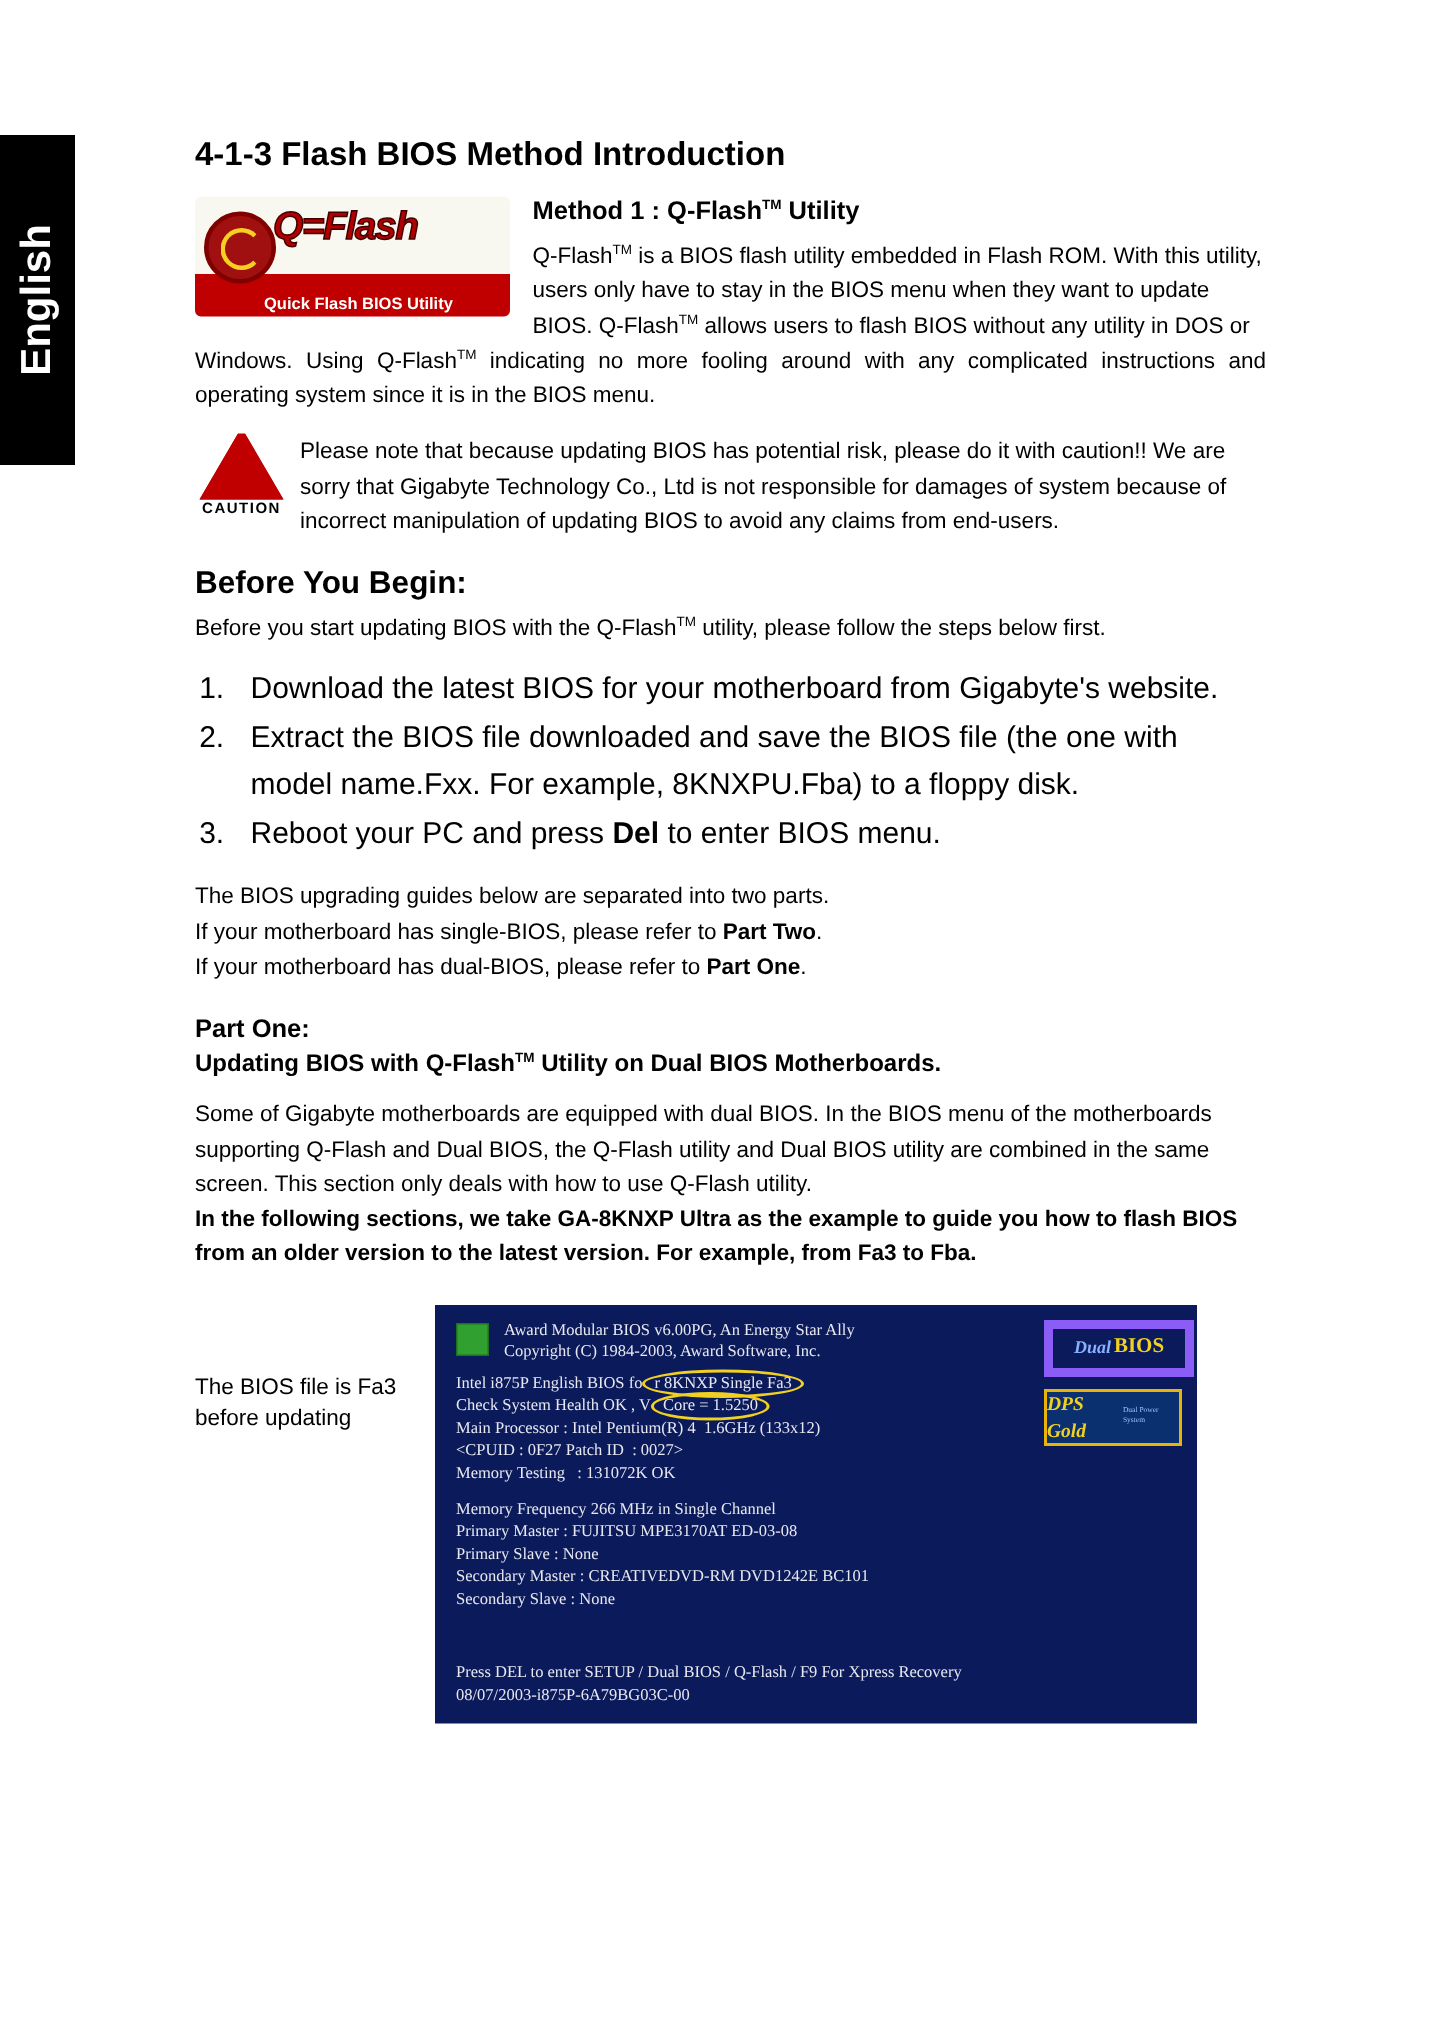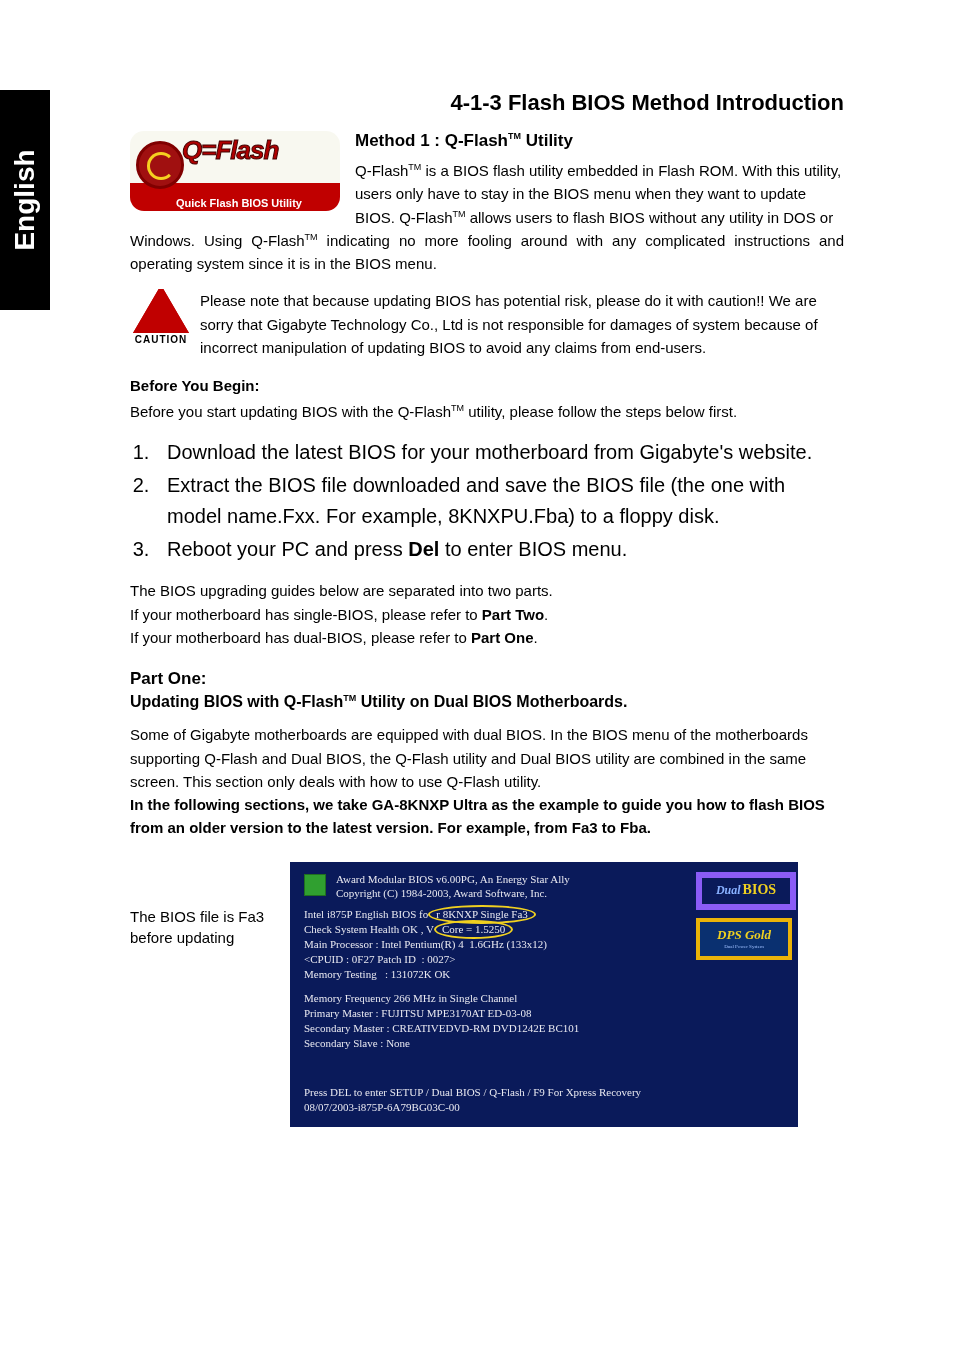--- a/index.html
+++ b/index.html
@@ -32,31 +32,30 @@
     .side-tab span {
       transform: rotate(-90deg);
       font-size: 28px;
       font-weight: bold;
       white-space: nowrap;
     }
     .section-title {
       font-size: 22px;
       font-weight: bold;
       margin-bottom: 15px;
-      text-align: right;
     }
     .qflash-logo {
       float: left;
       width: 210px;
       height: 80px;
       margin-right: 15px;
       margin-bottom: 10px;
       position: relative;
       background: linear-gradient(to bottom, #f8f8f0 0%, #f8f8f0 65%, #c00000 65%, #c00000 100%);
-      border-radius: 14px;
+      border-radius: 4px;
     }
     .qflash-icon {
       position: absolute;
       left: 6px;
       top: 10px;
       width: 42px;
       height: 42px;
       border-radius: 50%;
       background: #a01010;
       border: 3px solid #800000;
@@ -138,21 +137,21 @@
       font-weight: bold;
       color: #c00000;
     }
     .caution-label {
       font-size: 10px;
       font-weight: bold;
       letter-spacing: 1px;
       margin-top: 3px;
     }
     .subheading {
-      font-size: 15px;
+      font-size: 21px;
       font-weight: bold;
       margin-top: 18px;
       margin-bottom: 6px;
     }
     ol.steps {
       margin: 14px 0;
       padding-left: 25px;
       font-size: 20px;
       line-height: 1.55;
     }
@@ -226,23 +225,23 @@
       font-weight: bold;
       color: #88b0ff;
       font-size: 12px;
       font-family: Georgia, serif;
     }
     .dual-bios-badge .b2 { color: #f0d020; font-size: 14px; font-style: normal; margin-left: 2px;}
     .dps-badge {
       width: 88px;
       height: 34px;
       background: #0a3070;
-      border: 4px solid #eab308;
-      display: flex;
-      flex-direction: column;
+      border: 2px solid #eab308;
+      display: flex;
+      flex-direction: row;
       align-items: center;
       justify-content: center;
       color: #f0d020;
       font-weight: bold;
       font-style: italic;
       font-size: 13px;
       font-family: Georgia, serif;
     }
     .dps-badge .sub { font-size: 5px; color: #a0c0ff; font-style: normal; font-weight: normal;}
     .bios-block { margin-bottom: 10px; }
@@ -368,20 +367,21 @@
         <div><span>Intel i875P English BIOS fo</span><span class="highlight-oval">r 8KNXP Single Fa3</span></div>
         <div><span>Check System Health OK , V</span><span class="highlight-oval">Core = 1.5250</span></div>
         <div>Main Processor : Intel Pentium(R) 4  1.6GHz (133x12)</div>
         <div>&lt;CPUID : 0F27 Patch ID  : 0027&gt;</div>
         <div>Memory Testing   : 131072K OK</div>
       </div>
 
       <div class="bios-block">
         <div>Memory Frequency 266 MHz in Single Channel</div>
         <div>Primary Master : FUJITSU MPE3170AT ED-03-08</div>
+        <div>Primary Slave : None</div>
         <div>Secondary Master : CREATIVEDVD-RM DVD1242E BC101</div>
         <div>Secondary Slave : None</div>
       </div>
 
       <div class="bios-footer">
         <div>Press DEL to enter SETUP / Dual BIOS / Q-Flash / F9 For Xpress Recovery</div>
         <div>08/07/2003-i875P-6A79BG03C-00</div>
       </div>
     </div>
   </div>

